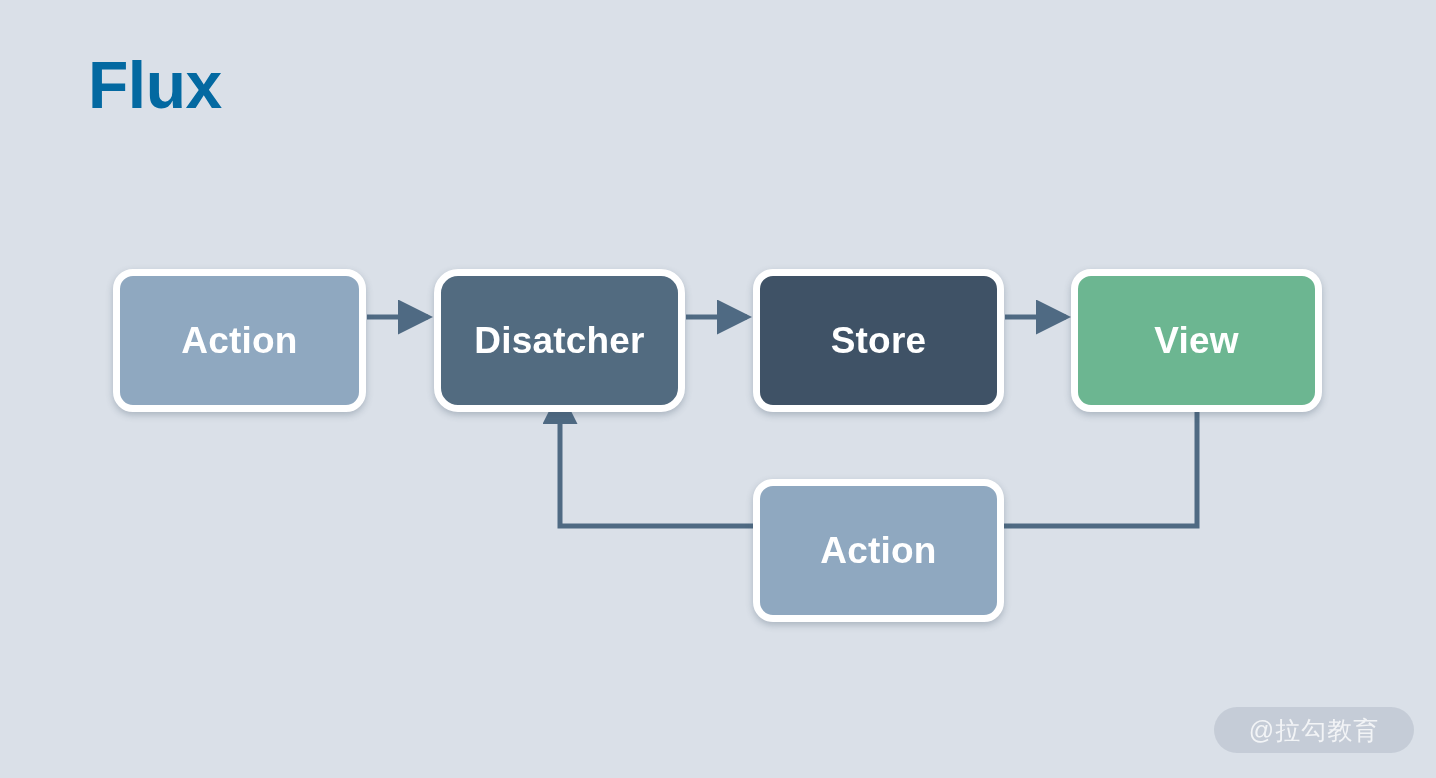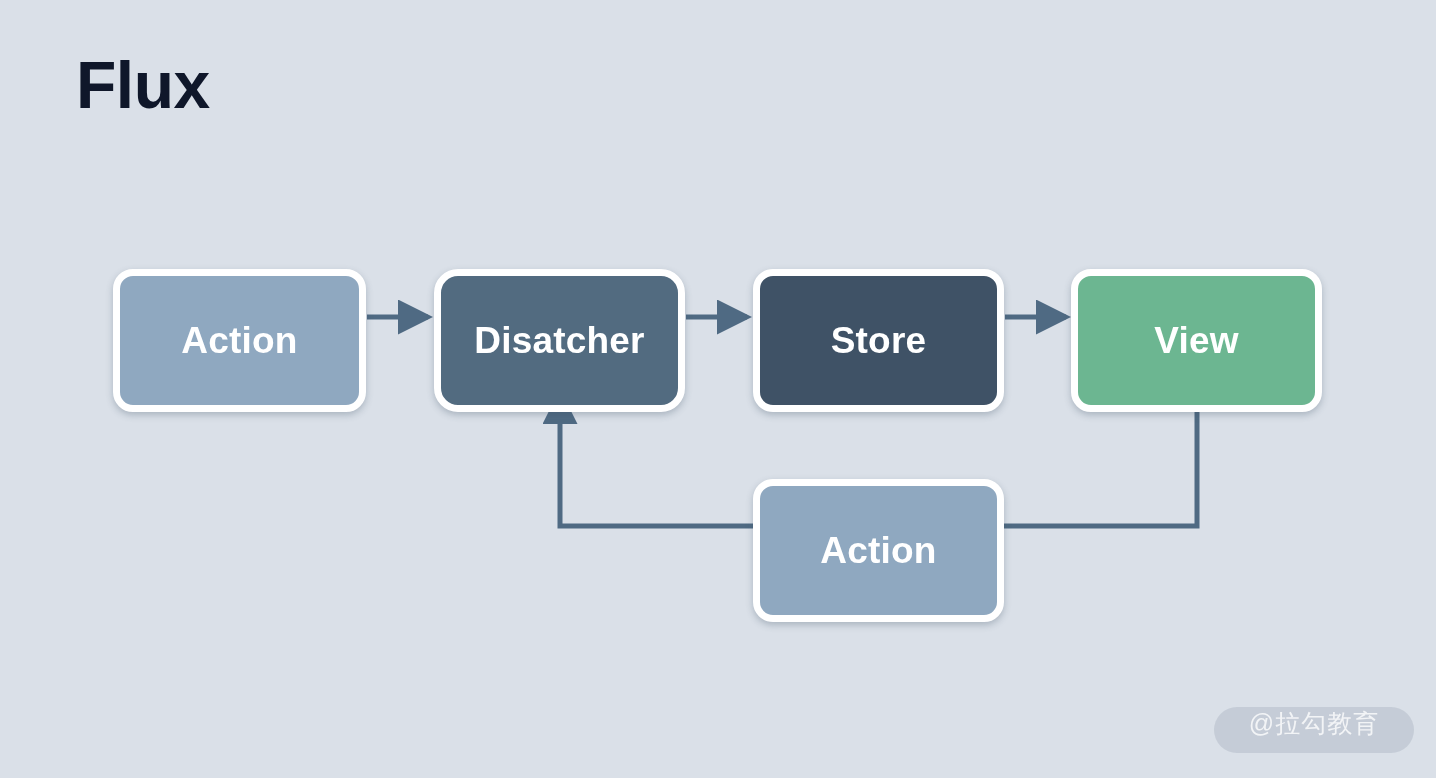--- a/index.html
+++ b/index.html
@@ -19,25 +19,25 @@
   #slide {
     position: absolute;
     left: 0; top: 0;
     width: 1436px;
     height: 778px;
   }
 
   
   #page-title {
     position: absolute;
-    left: 76px;
+    left: 88px;
     top: 52px;
     font-size: 66px;
     font-weight: bold;
-    color: #0f172a;
+    color: #0369a1;
     letter-spacing: -0.5px;
     line-height: 1;
     white-space: nowrap;
   }
 
   
   #connectors {
     position: absolute;
     left: 0; top: 0;
     width: 1436px;
@@ -77,20 +77,21 @@
   #watermark {
     position: absolute;
     z-index: 3;
     left: 1214px;
     top: 707px;
     width: 200px;
     height: 46px;
     border-radius: 23px;
     background: rgba(150, 160, 175, 0.30);
     display: flex;
+    align-items: center;
     justify-content: center;
   }
   #watermark-text {
     font-size: 25px;
     color: rgba(255, 255, 255, 0.78);
     letter-spacing: 1px;
     white-space: nowrap;
     user-select: none;
   }
 </style>

